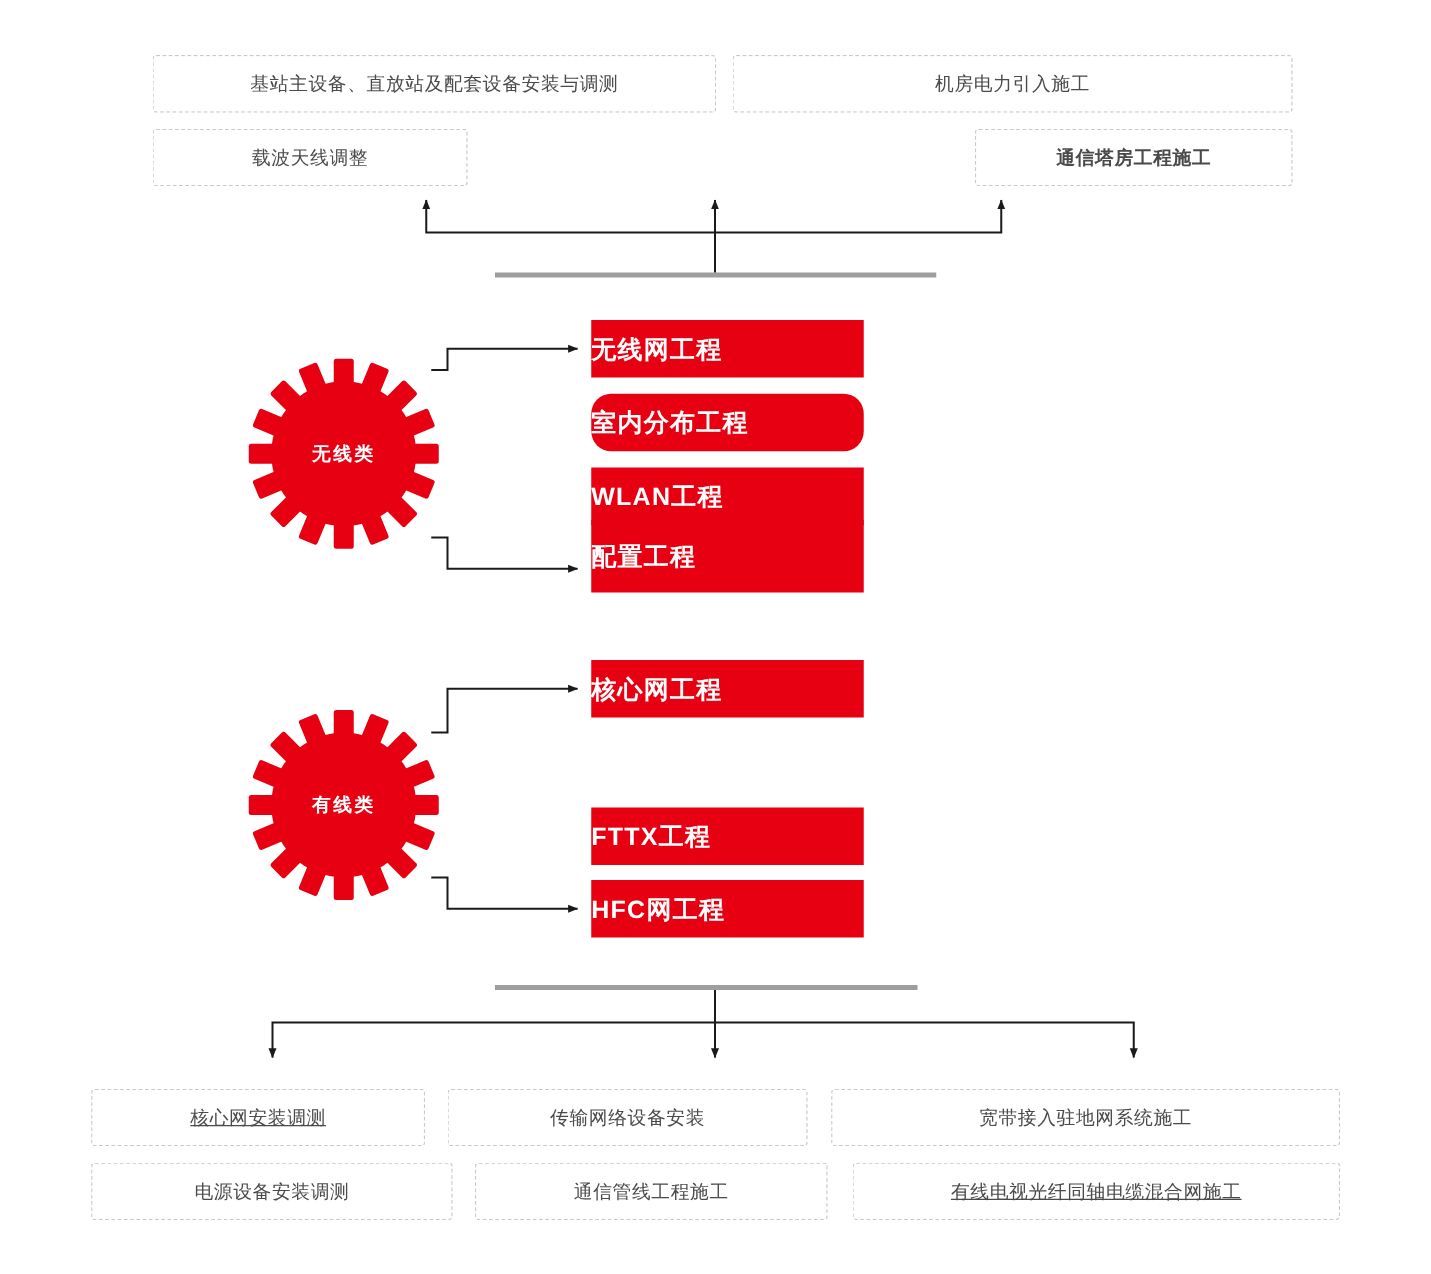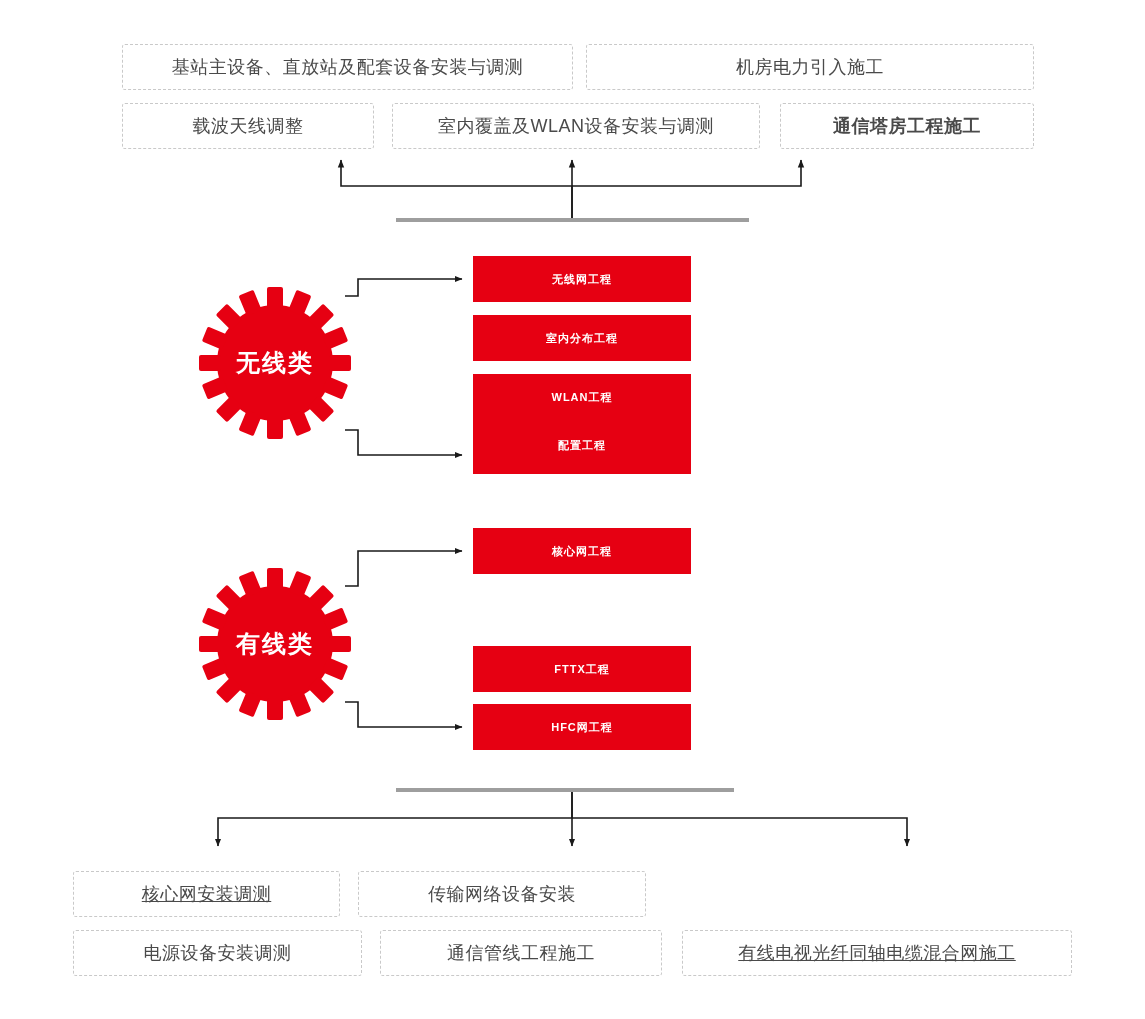--- a/index.html
+++ b/index.html
@@ -22,37 +22,36 @@
   
   .dashed-box {
     position: absolute;
     box-sizing: border-box;
     border: 1px dashed #c9c9c9;
     border-radius: 3px;
     background: #ffffff;
     display: flex;
     align-items: center;
     justify-content: center;
-    font-size: 18px;
+    font-size: 15px;
     color: #4a4a4a;
     letter-spacing: 0.5px;
     white-space: nowrap;
   }
 
   
   .red-box {
     position: absolute;
     box-sizing: border-box;
     background: #e60012;
     color: #ffffff;
-    font-size: 11px;
+    font-size: 20px;
     font-weight: bold;
     display: flex;
     align-items: center;
-    justify-content: center;
     letter-spacing: 1px;
     white-space: nowrap;
   }
 
   
   .gear {
     position: absolute;
     width: 156px;
     height: 156px;
   }
@@ -64,21 +63,21 @@
   .gear-label {
     position: absolute;
     left: 0;
     top: 0;
     width: 156px;
     height: 156px;
     display: flex;
     align-items: center;
     justify-content: center;
     color: #ffffff;
-    font-size: 24px;
+    font-size: 15px;
     font-weight: bold;
     letter-spacing: 2px;
     pointer-events: none;
   }
 
   
   .rule {
     position: absolute;
     background: #9e9e9e;
     height: 4px;
@@ -137,23 +136,20 @@
   </div>
 
   <div class="dashed-box" style="left:586px; top:44px; width:448px; height:46px;">
     <span>机房电力引入施工</span>
   </div>
 
   <div class="dashed-box" style="left:122px; top:103px; width:252px; height:46px;">
     <span>载波天线调整</span>
   </div>
 
-  <div class="dashed-box" style="left:392px; top:103px; width:368px; height:46px;">
-    <span>室内覆盖及WLAN设备安装与调测</span>
-  </div>
 
   <div class="dashed-box" style="left:780px; top:103px; width:254px; height:46px;font-weight:bold;">
     <span>通信塔房工程施工</span>
   </div>
 
   <div class="gear" style="left:197px; top:285px;">
     <svg viewBox="0 0 156 156">
       <g fill="#e60012">
         <circle cx="78" cy="78" r="58"></circle>
         <g>
@@ -175,21 +171,21 @@
           <rect x="132" y="70" width="22" height="16" rx="2" transform="rotate(67.5 78 78)"></rect>
         </g>
       </g>
     </svg>
     <div class="gear-label">无线类</div>
   </div>
 
   <div class="red-box" style="left:473px; top:256px; width:218px; height:46px;">
     <span>无线网工程</span>
   </div>
-  <div class="red-box" style="left:473px; top:315px; width:218px; height:46px;">
+  <div class="red-box" style="left:473px; top:315px; width:218px; height:46px;border-radius:16px;">
     <span>室内分布工程</span>
   </div>
   <div class="red-box" style="left:473px; top:374px; width:218px; height:46px;">
     <span>WLAN工程</span>
   </div>
   <div class="red-box" style="left:473px; top:416px; width:218px; height:58px;">
     <span>配置工程</span>
   </div>
 
   <div class="gear" style="left:197px; top:566px;">
@@ -228,20 +224,23 @@
   <div class="red-box" style="left:473px; top:704px; width:218px; height:46px;">
     <span>HFC网工程</span>
   </div>
 
   <div class="dashed-box" style="left:73px; top:871px; width:267px; height:46px;text-decoration:underline;">
     <span>核心网安装调测</span>
   </div>
   <div class="dashed-box" style="left:358px; top:871px; width:288px; height:46px;">
     <span>传输网络设备安装</span>
   </div>
+  <div class="dashed-box" style="left:665px; top:871px; width:407px; height:46px;">
+    <span>宽带接入驻地网系统施工</span>
+  </div>
 
   <div class="dashed-box" style="left:73px; top:930px; width:289px; height:46px;">
     <span>电源设备安装调测</span>
   </div>
   <div class="dashed-box" style="left:380px; top:930px; width:282px; height:46px;">
     <span>通信管线工程施工</span>
   </div>
   <div class="dashed-box" style="left:682px; top:930px; width:390px; height:46px;text-decoration:underline;">
     <span>有线电视光纤同轴电缆混合网施工</span>
   </div>

